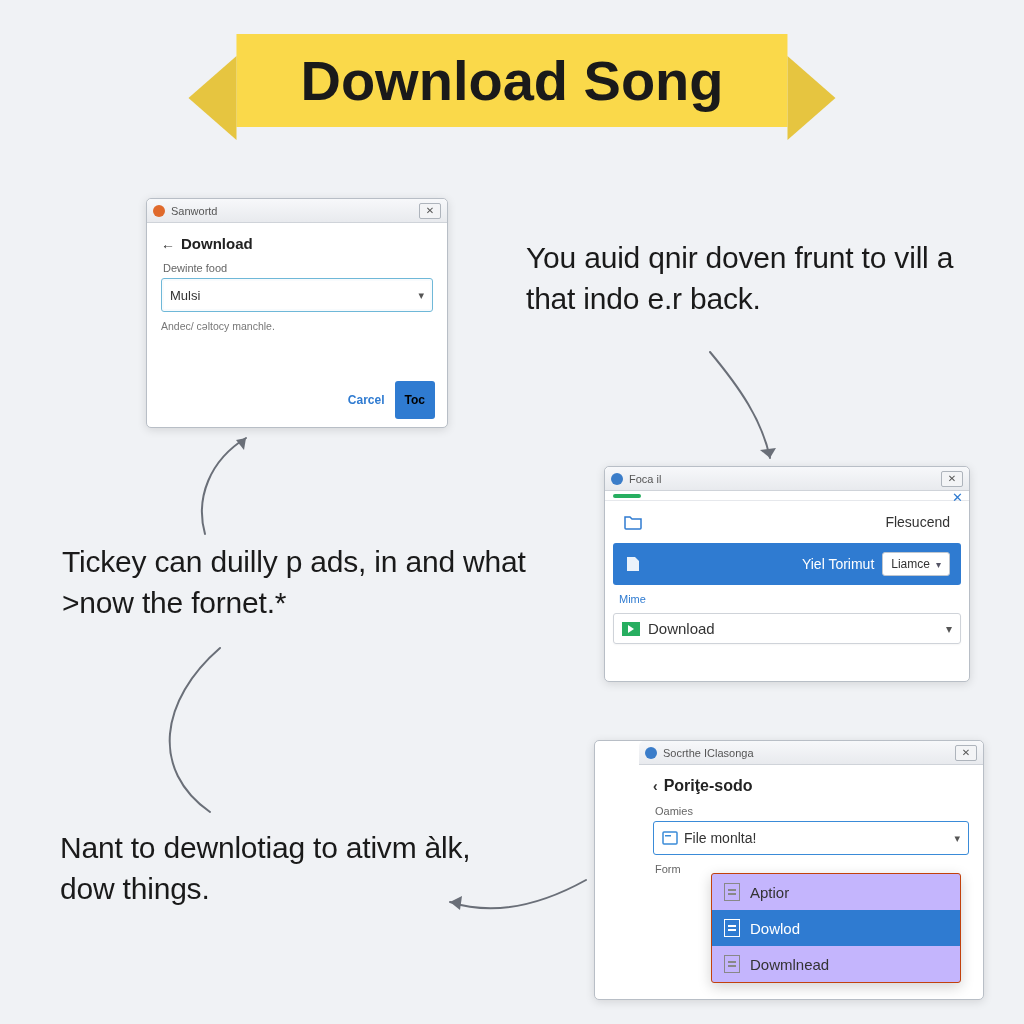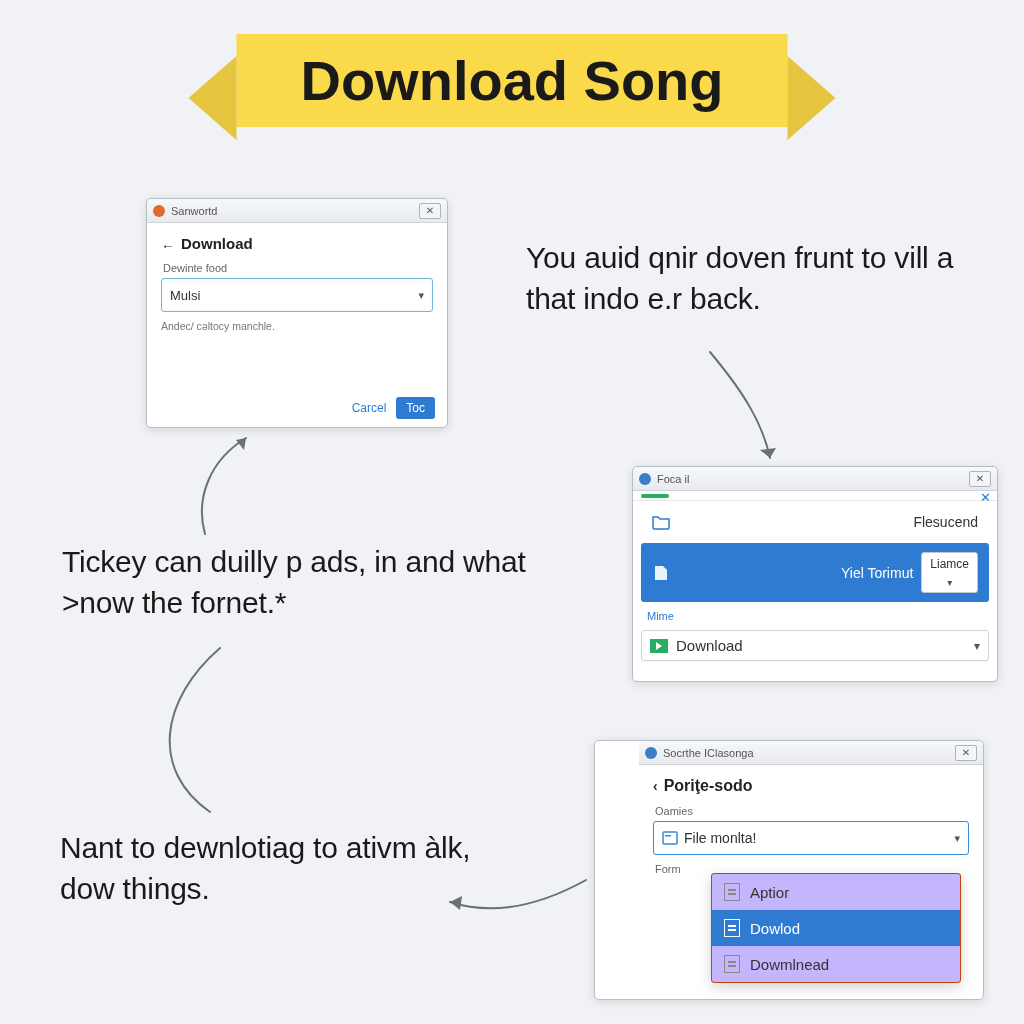--- a/index.html
+++ b/index.html
@@ -65,30 +65,30 @@
   .field-label { font-size: 11px; color: #666; margin: 4px 2px; }
   .select {
     border: 1px solid #6fb8d8; border-radius: 3px; height: 30px;
     display:flex; align-items:center; padding: 16px 8px; justify-content:space-between;
     box-shadow: inset 0 0 0 2px rgba(111,184,216,0.05);
     background: #fff;
   }
   .select .chev { color:#555; font-size:11px; }
   .hint { font-size: 10.5px; color: #777; margin-top: 8px; }
   .win1 .footer {
-    position:absolute; bottom:8px; right:12px; display:flex; gap:10px; align-items:center;
+    position:absolute; bottom:8px; right:12px; display:flex; gap:10px; align-items:center;font-weight:bold;
   }
   .link-btn { color:#2f7bd1; font-size:12px; cursor:pointer; }
   .primary-sm {
-    background:#2f7bd1; color:#ffffff; padding:4px 10px; border-radius:3px;
+    background:#2f7bd1; color:#000000; padding:12px 10px; border-radius:3px;
     font-size:12px; cursor:pointer;
   }
 
   
-  .win2 { top: 466px; left: 604px; width: 366px; height: 216px; margin-left: 28px; }
+  .win2 { top: 466px; left: 604px; width: 366px; height: 216px; }
   .win2 .progress-strip { height: 10px; background:#fff; border-bottom:1px solid #e6e8ec; position:relative;}
   .win2 .progress-strip::before { content:""; position:absolute; left:8px; top:3px; width:28px; height:4px; background:#27ae60; border-radius:2px;}
   .win2 .progress-strip .mini-close {
     position:absolute; right:6px; top:-1px; font-size:13px; color:#2f7bd1; cursor:pointer;
   }
   .list-row {
     display:flex; align-items:center; gap:8px;
     padding: 8px 10px; border: 1px solid transparent; margin: 4px 8px; border-radius:3px;text-align:right;
   }
   .list-row .ico {
@@ -217,21 +217,21 @@
     </span>
     <span class="txt">Flesucend</span>
   </div>
   <div class="list-row selected">
     <span class="ico svg-i">
       <svg width="18" height="16" viewBox="0 0 18 16">
           <path d="M3 1h8l4 4v10H3z" fill="#fff" opacity="0.9"></path>
         </svg>
     </span>
     <span class="txt">Yiel Torimut</span>
-    <span class="chip-select" style="background:#fff;color:#333;flex-direction:column;">
+    <span class="chip-select" style="background:#fff;color:#333;">
       <span>Liamce</span>
       <span class="chev">▾</span>
     </span>
   </div>
   <div class="small-link">Mime</div>
   <div class="dl-row">
     <span class="play"></span>
     <span class="txt">Download</span>
     <span class="chev">▾</span>
   </div>

